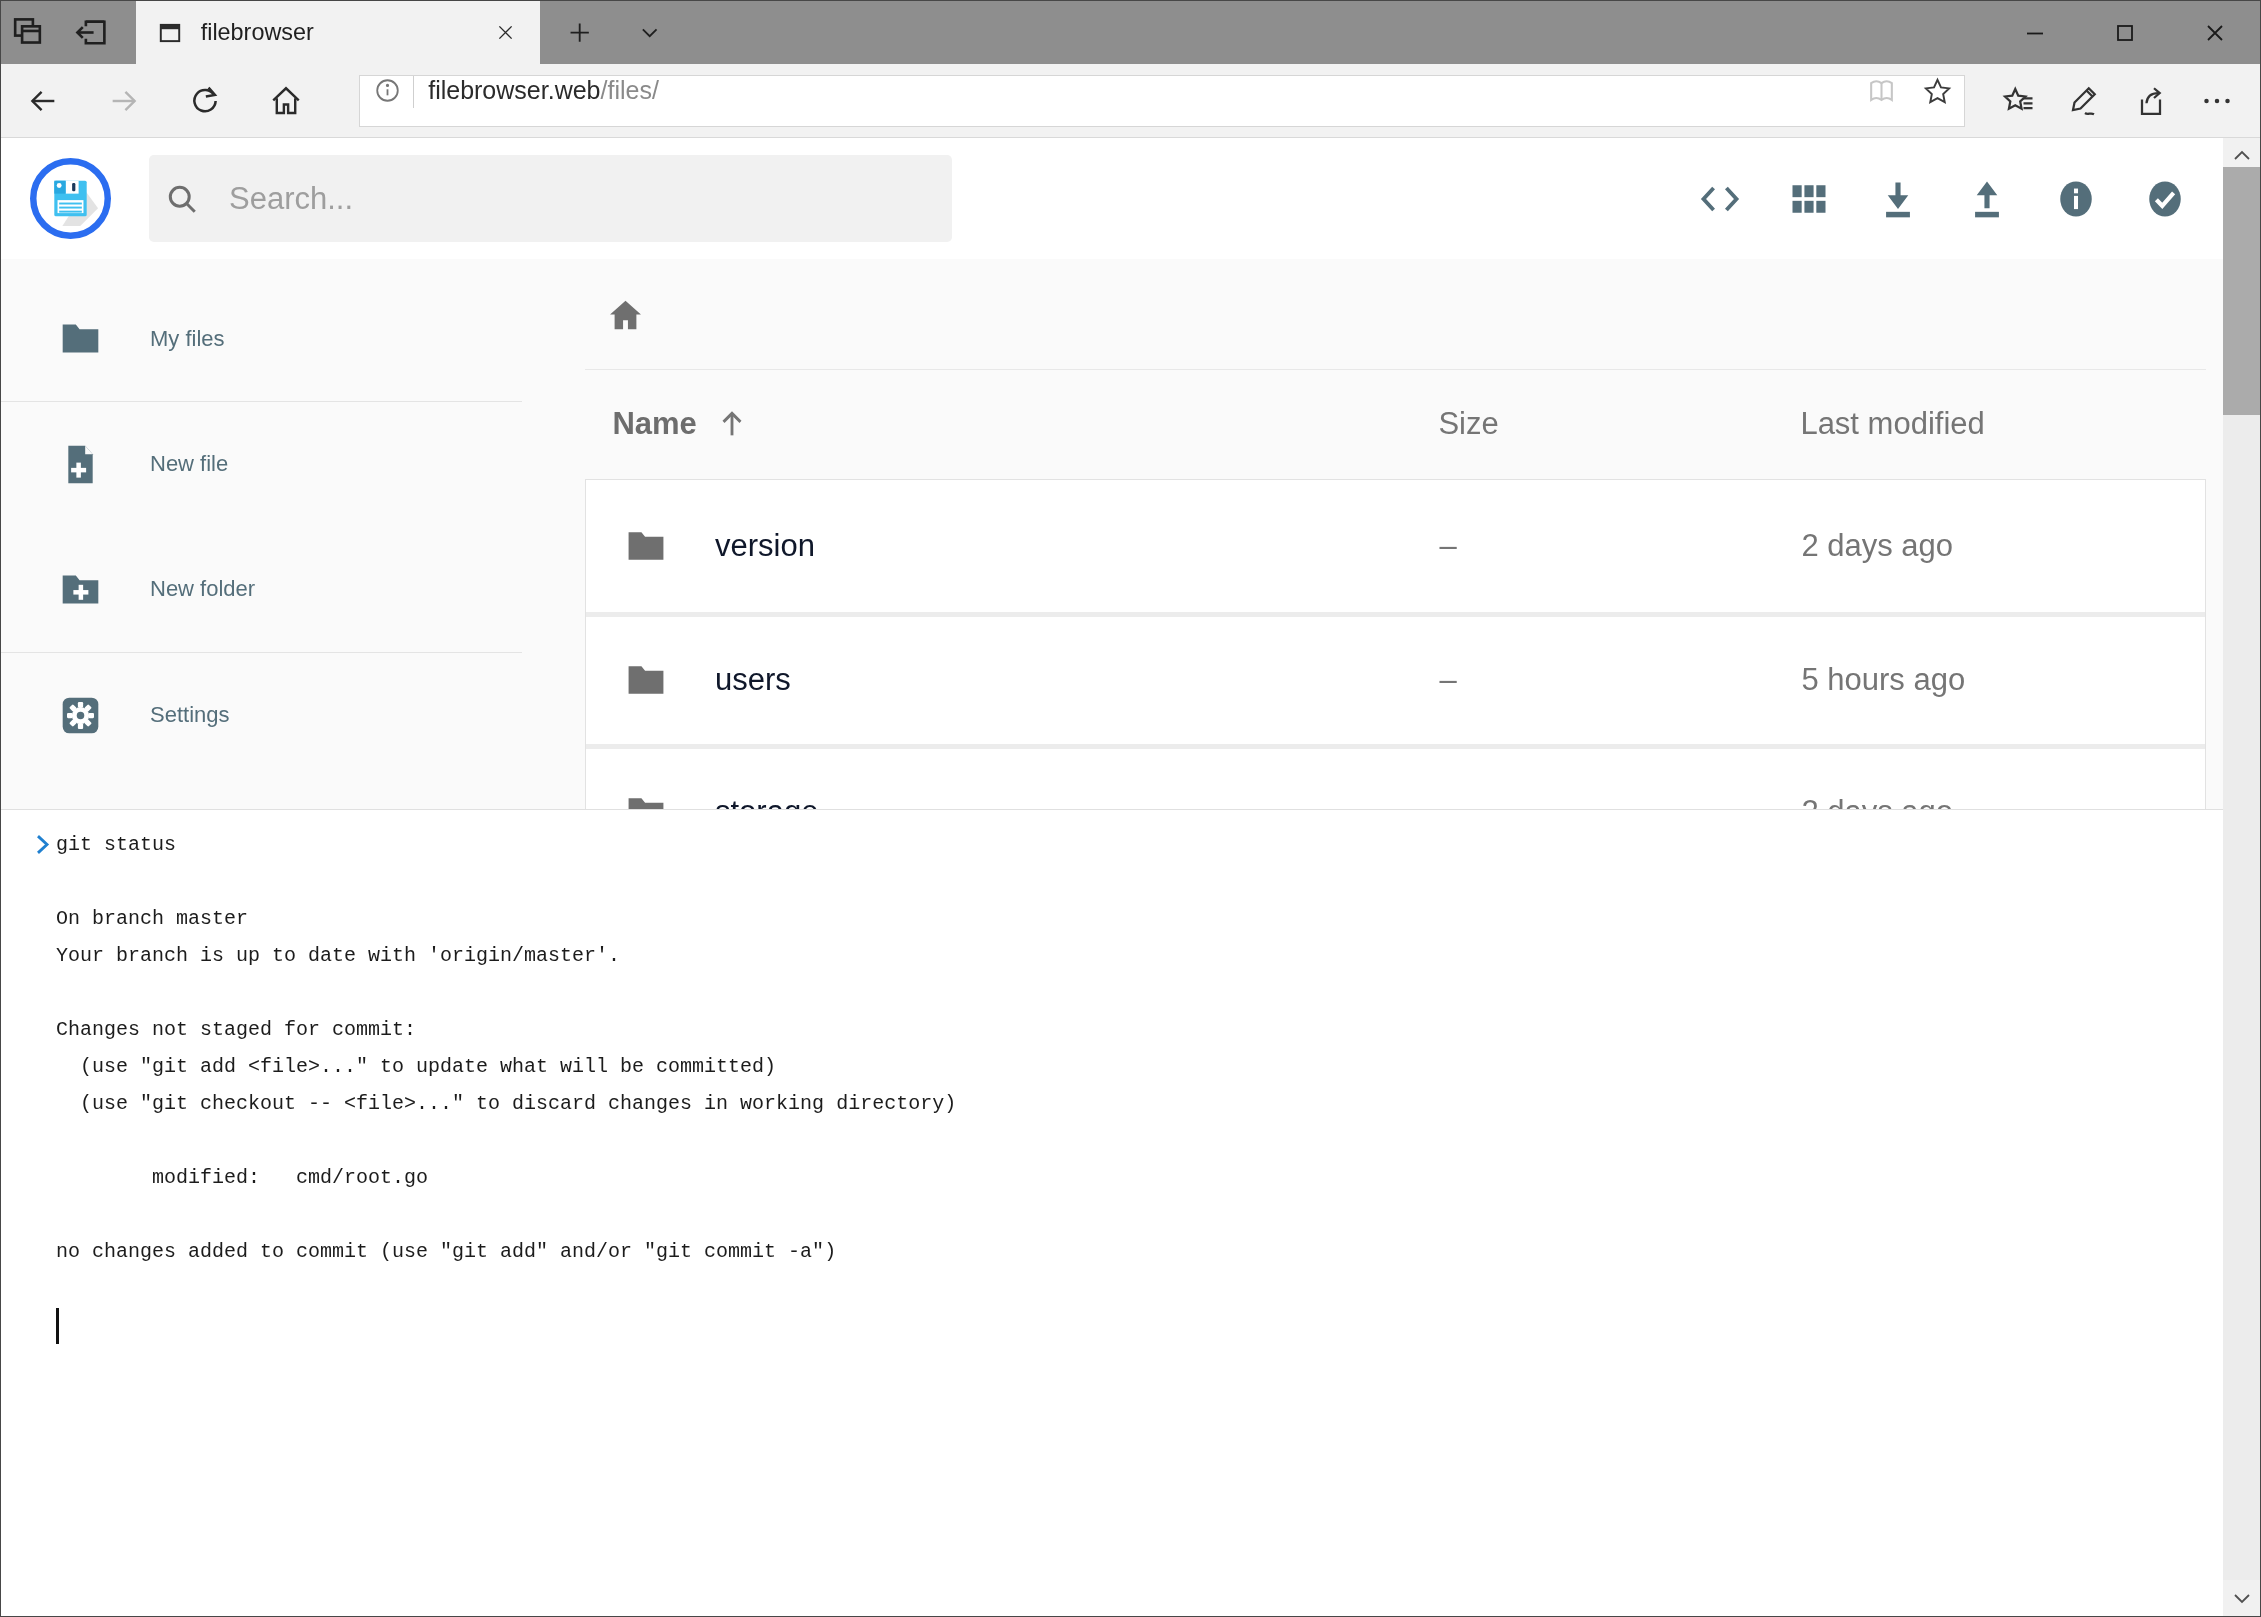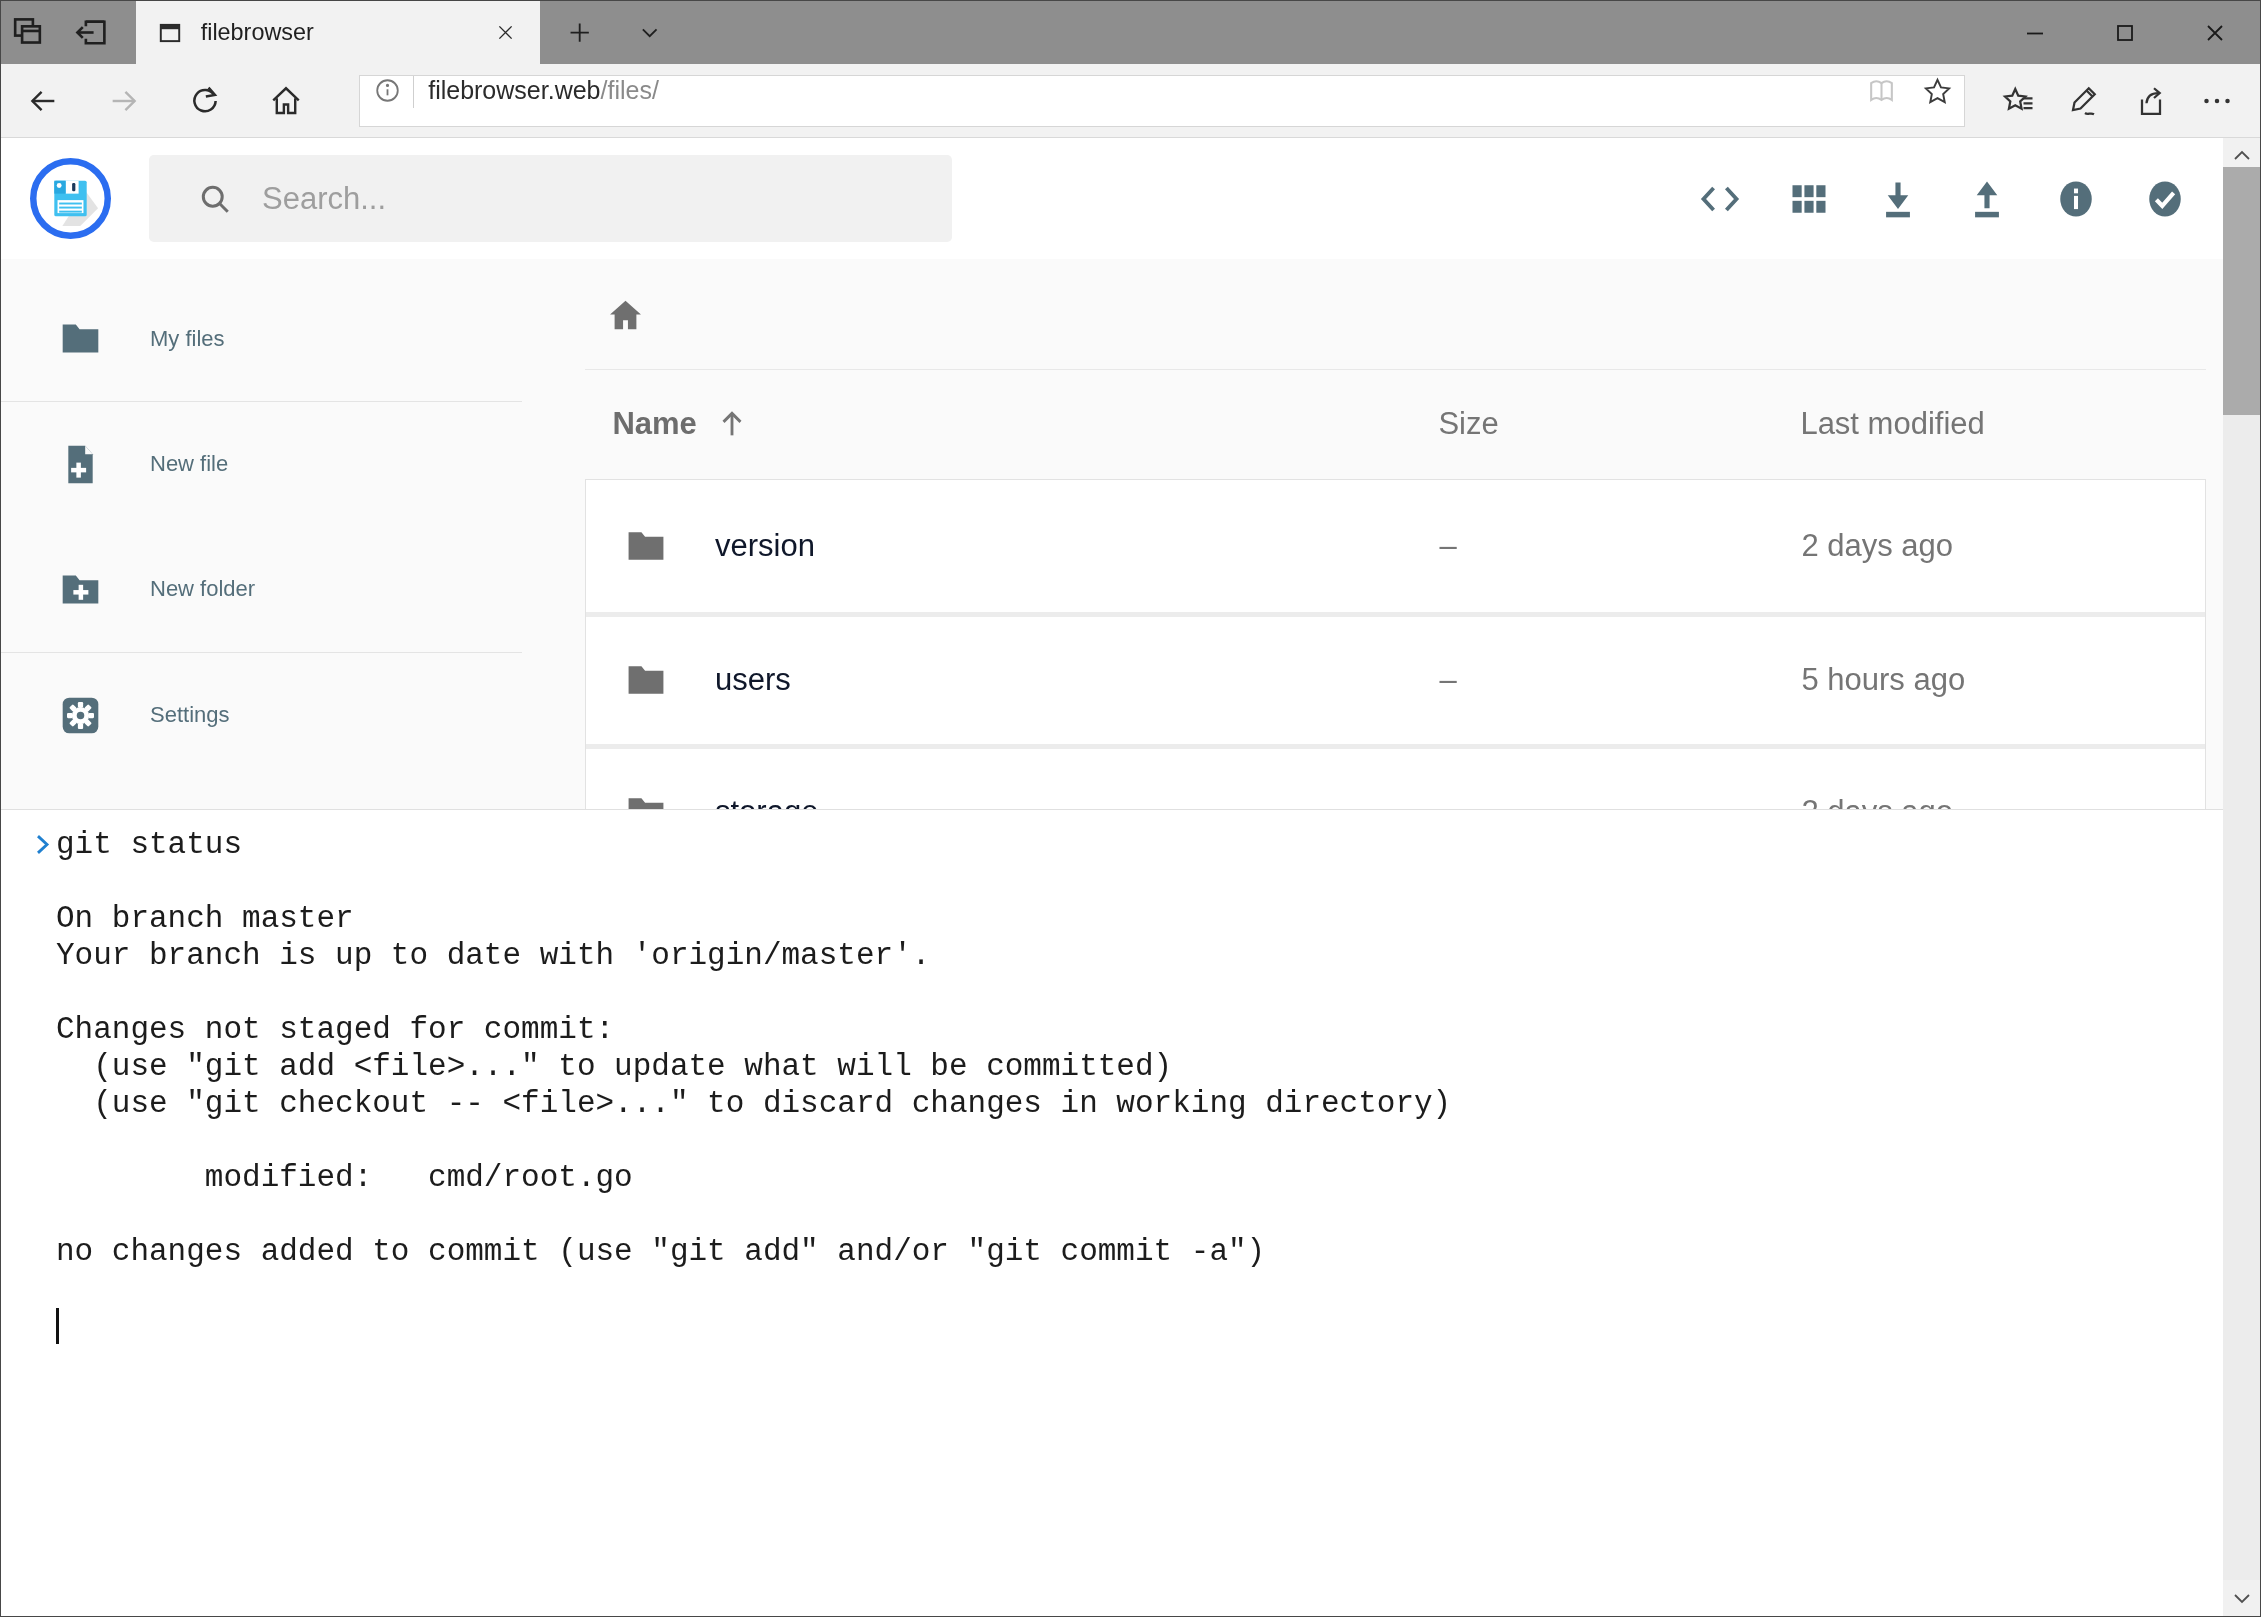--- a/index.html
+++ b/index.html
@@ -57,21 +57,21 @@
   .ri-btn svg { width:36px; height:36px; }
 
   
   .page { flex:1; position:relative; background:#fafafa; overflow:hidden;
           display:flex; flex-direction:column; }
 
   .app-header { height:121px; background:#ffffff; display:flex; align-items:center; flex:0 0 auto; }
   .logo { width:81px; height:81px; margin-left:29px; flex:0 0 auto; }
   .searchbox {
     margin-left:38px; width:803px; height:87px; background:#f1f1f1;
-    border-radius:4.8px; display:flex; align-items:center; padding:0 24px 0 48px;
+    border-radius:4.8px; display:flex; align-items:center; padding:0 24px 0 15px;
   }
   .searchbox svg { width:36px; height:36px; flex:0 0 auto; }
   .search-ph { margin-left:29px; font-size:31px; color:#9e9e9e; }
   .ah-spacer { flex:1; }
   .app-actions { display:flex; gap:44px; margin-right:73px; }
   .aa-btn { width:45px; height:45px; display:flex; align-items:center; justify-content:center; }
   .aa-btn svg { width:44px; height:44px; }
 
   .page-body { flex:1; display:flex; min-height:0; }
 
@@ -99,21 +99,21 @@
   .cell-name svg { width:44px; height:44px; margin-left:38px; flex:0 0 auto; }
   .file-name { margin-left:47px; font-size:31px; color:#0f172a; }
   .cell { padding-left:27.4px; font-size:31px; color:#757575; }
 
   
   .terminal {
     position:absolute; left:0; right:37px; top:671px; bottom:0;
     background:#ffffff; border-top:0.8px solid #e0e0e0;
     padding:16px 0 0 55px;
     font-family:"Liberation Mono", "DejaVu Sans Mono", monospace;
-    font-size:31px; color:#1c1c1c;
+    font-size:20px; color:#1c1c1c;
   }
   .t-line { height:37px; line-height:37px; white-space:pre; }
   .t-prompt-ico { position:absolute; left:26px; top:19.4px; width:31px; height:31px; }
   .t-cursor { display:inline-block; width:3.2px; height:36px; background:#111; vertical-align:middle; }
 
   
   .scrollbar {
     position:absolute; right:0; top:0; bottom:0; width:37px;
     background:#ececec;
   }

